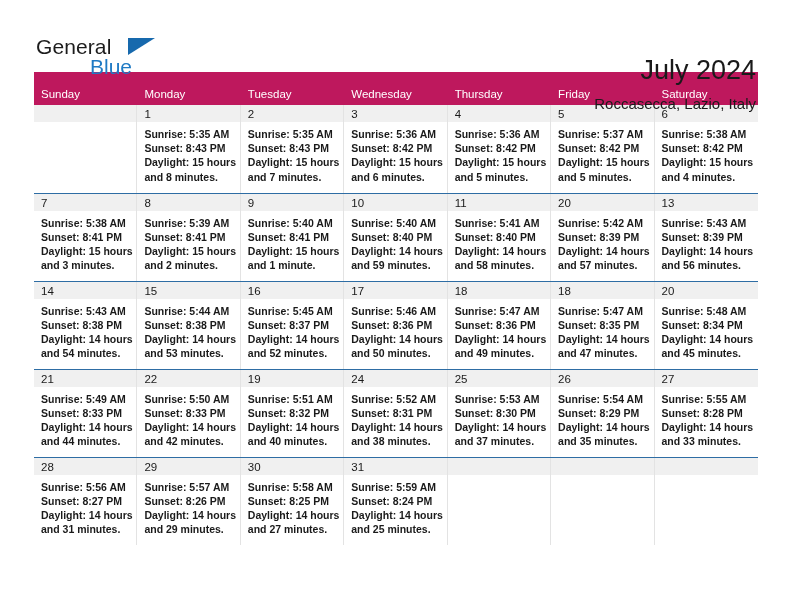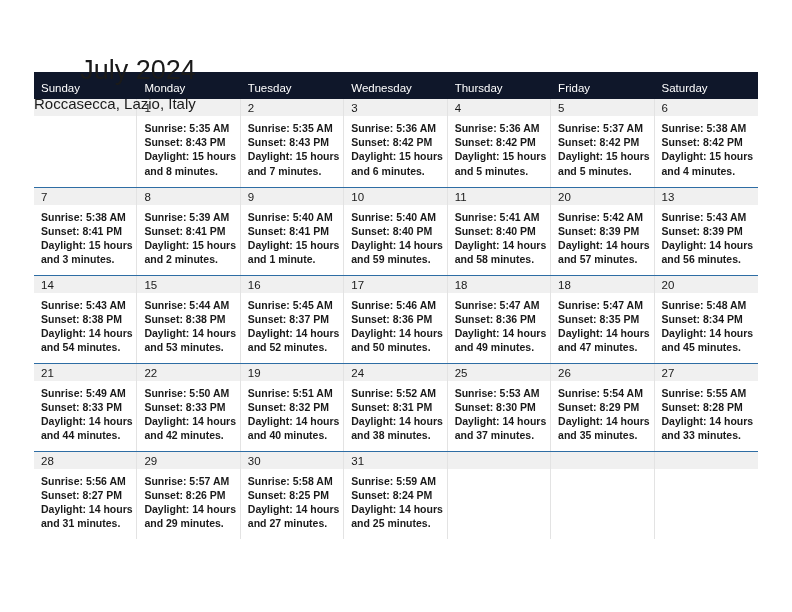--- a/index.html
+++ b/index.html
@@ -86,26 +86,26 @@
   }
 
   
   .calendar {
     width: 724px;
     border-collapse: collapse;
     table-layout: fixed;
   }
 
   .dow-row th {
-    background: #0f172a;
+    background: #be185d;
     color: #ffffff;
     font-size: 11.5px;
     font-weight: normal;
     text-align: left;
-    padding: 10px 0 5px 7px;
+    padding: 16px 0 5px 7px;
     height: 19px;
     box-sizing: border-box;
     border: none;
   }
 
   .week-row td {
     vertical-align: top;
     padding: 0;
     border: none;
     border-top: 1px solid #2e6da4;
@@ -151,20 +151,25 @@
     background: #f0f0f0;
   }
 </style>
 </head>
 <body>
 
 <div class="page">
 
   <div class="header">
 
+    <div class="brand">
+      <span class="brand-general">General</span>
+      <span class="brand-tri"></span>
+      <span class="brand-blue">Blue</span>
+    </div>
 
     <div class="title-block">
       <div class="cal-title">July 2024</div>
       <div class="cal-subtitle">Roccasecca, Lazio, Italy</div>
     </div>
 
   </div>
 
   <table class="calendar">
     <thead>

